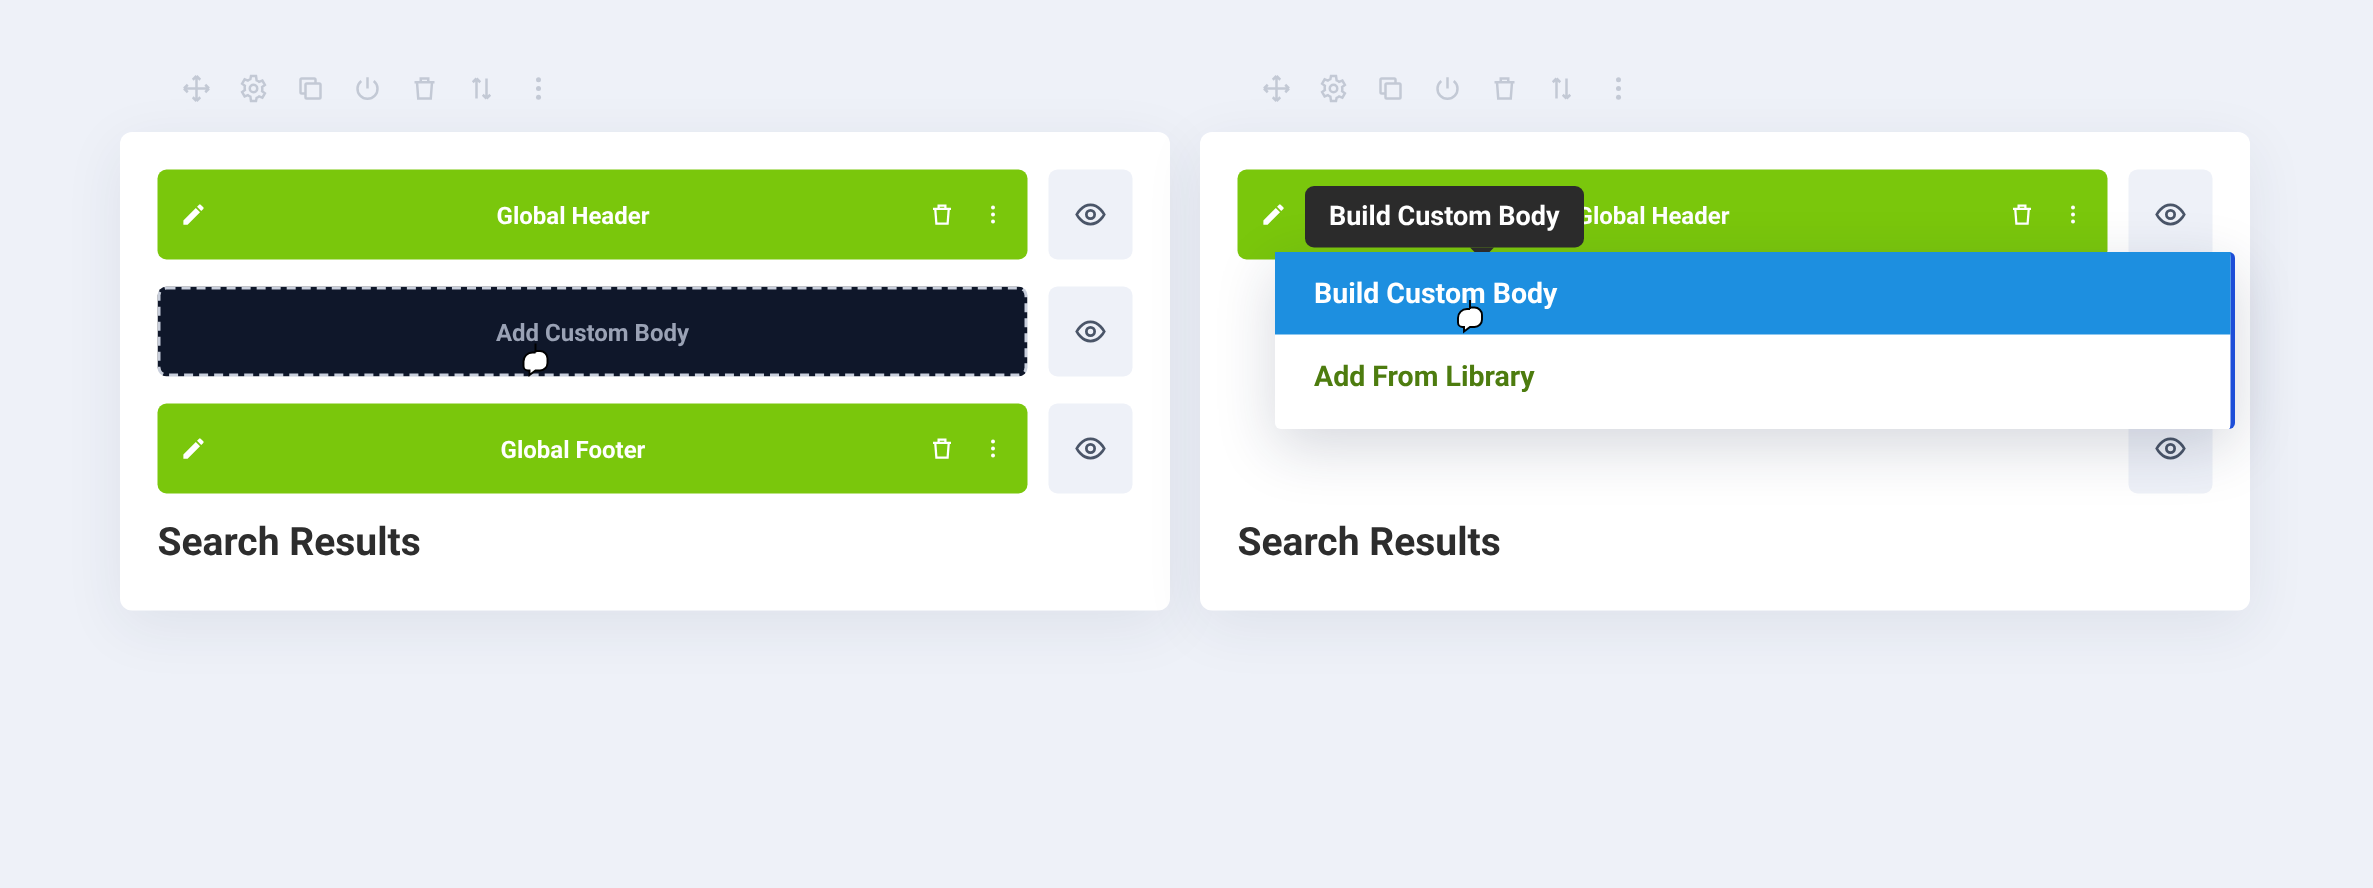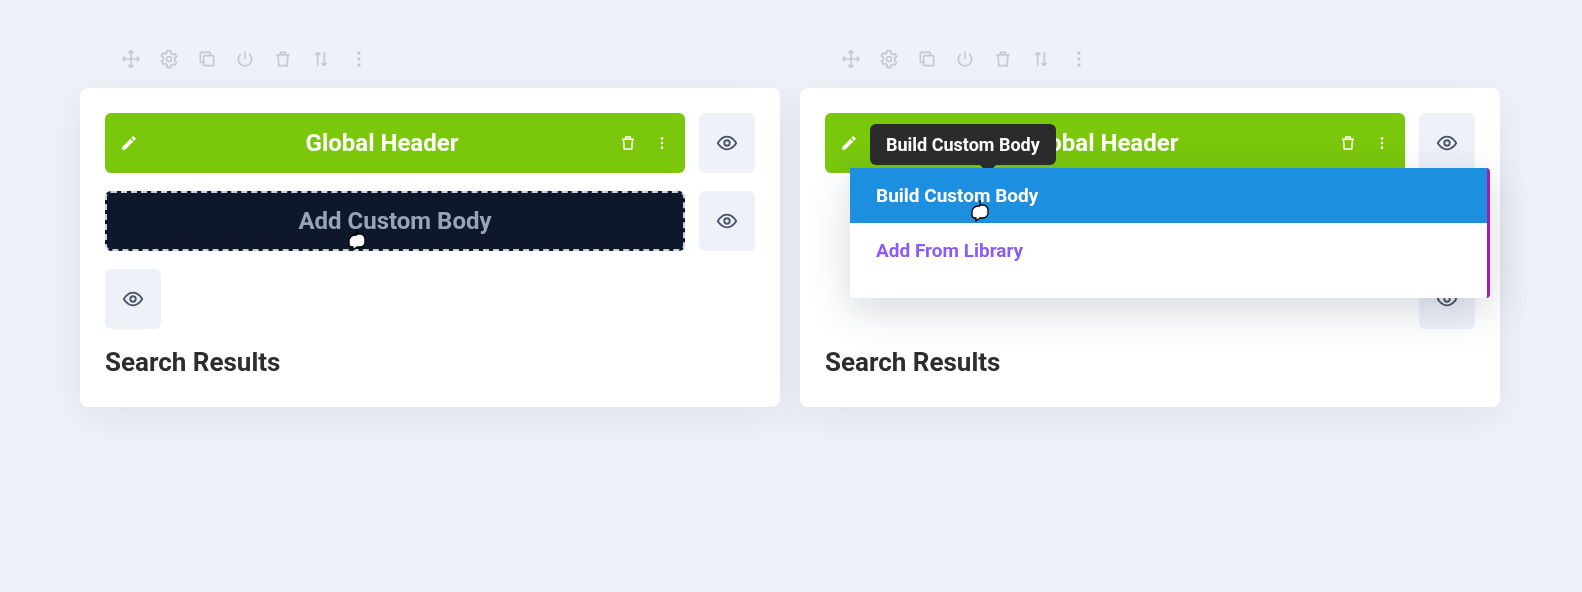--- a/index.html
+++ b/index.html
@@ -46,21 +46,21 @@
   }
   .bar {
     flex: 1;
     height: 60px;
     border-radius: 6px;
     display: flex;
     align-items: center;
     position: relative;
     color: #fff;
     font-weight: 700;
-    font-size: 24px;
+    font-size: 16px;
   }
   .bar.green { background: #7ac70c; }
   .bar.placeholder {
     background: #0f172a;
     border: 2px dashed #c9cfdc;
     color: #9aa2b5;
     justify-content: center;
   }
   .bar .edit-icon {
     width: 48px;
@@ -108,23 +108,23 @@
   }
   
   .dropdown {
     position: absolute;
     left: 50px;
     right: 10px;
     top: 80px;
     background: #fff;
     border-radius: 4px;
     box-shadow: 0 12px 40px rgba(30,40,70,0.18);
-    border-right: 3px solid #a21caf;
+    border-right: 3px solid #1d4ed8;
     z-index: 5;
-    padding-bottom: 20px;
+    padding-bottom: 8px;
   }
   .dropdown .tooltip {
     position: absolute;
     top: -44px;
     left: 20px;
     background: #2b2b2b;
     color: #fff;
     font-weight: 700;
     font-size: 18px;
     padding: 10px 16px;
@@ -145,21 +145,21 @@
     font-weight: 700;
     font-size: 19px;
     cursor: pointer;
     position: relative;
   }
   .dropdown .opt.sel {
     background: #1d8fe0;
     color: #fff;
   }
   .dropdown .opt.idle {
-    color: #8b5cf6;
+    color: #4d7c0f;
   }
   svg { display: block; }
 </style>
 </head>
 <body>
 
 <div class="panel-wrap">
   <div class="toolbar">
     <span class="ticon">
         <svg width="20" height="20" viewBox="0 0 24 24" fill="none" stroke="#c3c9d5" stroke-width="2">
@@ -247,20 +247,42 @@
       </div>
       <div class="eye-box">
           <svg width="22" height="22" viewBox="0 0 24 24" fill="none" stroke="#4a5568" stroke-width="2">
             <path d="M2 12s3.5-7 10-7 10 7 10 7-3.5 7-10 7S2 12 2 12z"></path>
             <circle cx="12" cy="12" r="3"></circle>
           </svg>
         </div>
     </div>
 
     <div class="row">
+      <div class="bar green">
+        <span class="edit-icon">
+            <svg width="18" height="18" viewBox="0 0 24 24" fill="#fff">
+              <path d="M3 17.25V21h3.75L17.81 9.94l-3.75-3.75L3 17.25zM20.71 7.04a1 1 0 0 0 0-1.41l-2.34-2.34a1 1 0 0 0-1.41 0l-1.83 1.83 3.75 3.75 1.83-1.83z"></path>
+            </svg>
+          </span>
+        <span class="label">Global Footer</span>
+        <span class="right-group">
+          <span class="trash-icon">
+              <svg width="18" height="18" viewBox="0 0 24 24" fill="none" stroke="#fff" stroke-width="2">
+                <path d="M4 7h16M9 7V4h6v3M6 7l1 13h10l1-13"></path>
+              </svg>
+            </span>
+          <span class="more-icon">
+              <svg width="16" height="18" viewBox="0 0 24 24" fill="#fff">
+                <circle cx="12" cy="5" r="2"></circle>
+                <circle cx="12" cy="12" r="2"></circle>
+                <circle cx="12" cy="19" r="2"></circle>
+              </svg>
+            </span>
+        </span>
+      </div>
       <div class="eye-box">
           <svg width="22" height="22" viewBox="0 0 24 24" fill="none" stroke="#4a5568" stroke-width="2">
             <path d="M2 12s3.5-7 10-7 10 7 10 7-3.5 7-10 7S2 12 2 12z"></path>
             <circle cx="12" cy="12" r="3"></circle>
           </svg>
         </div>
     </div>
 
     <div class="section-title">Search Results</div>
   </div>

